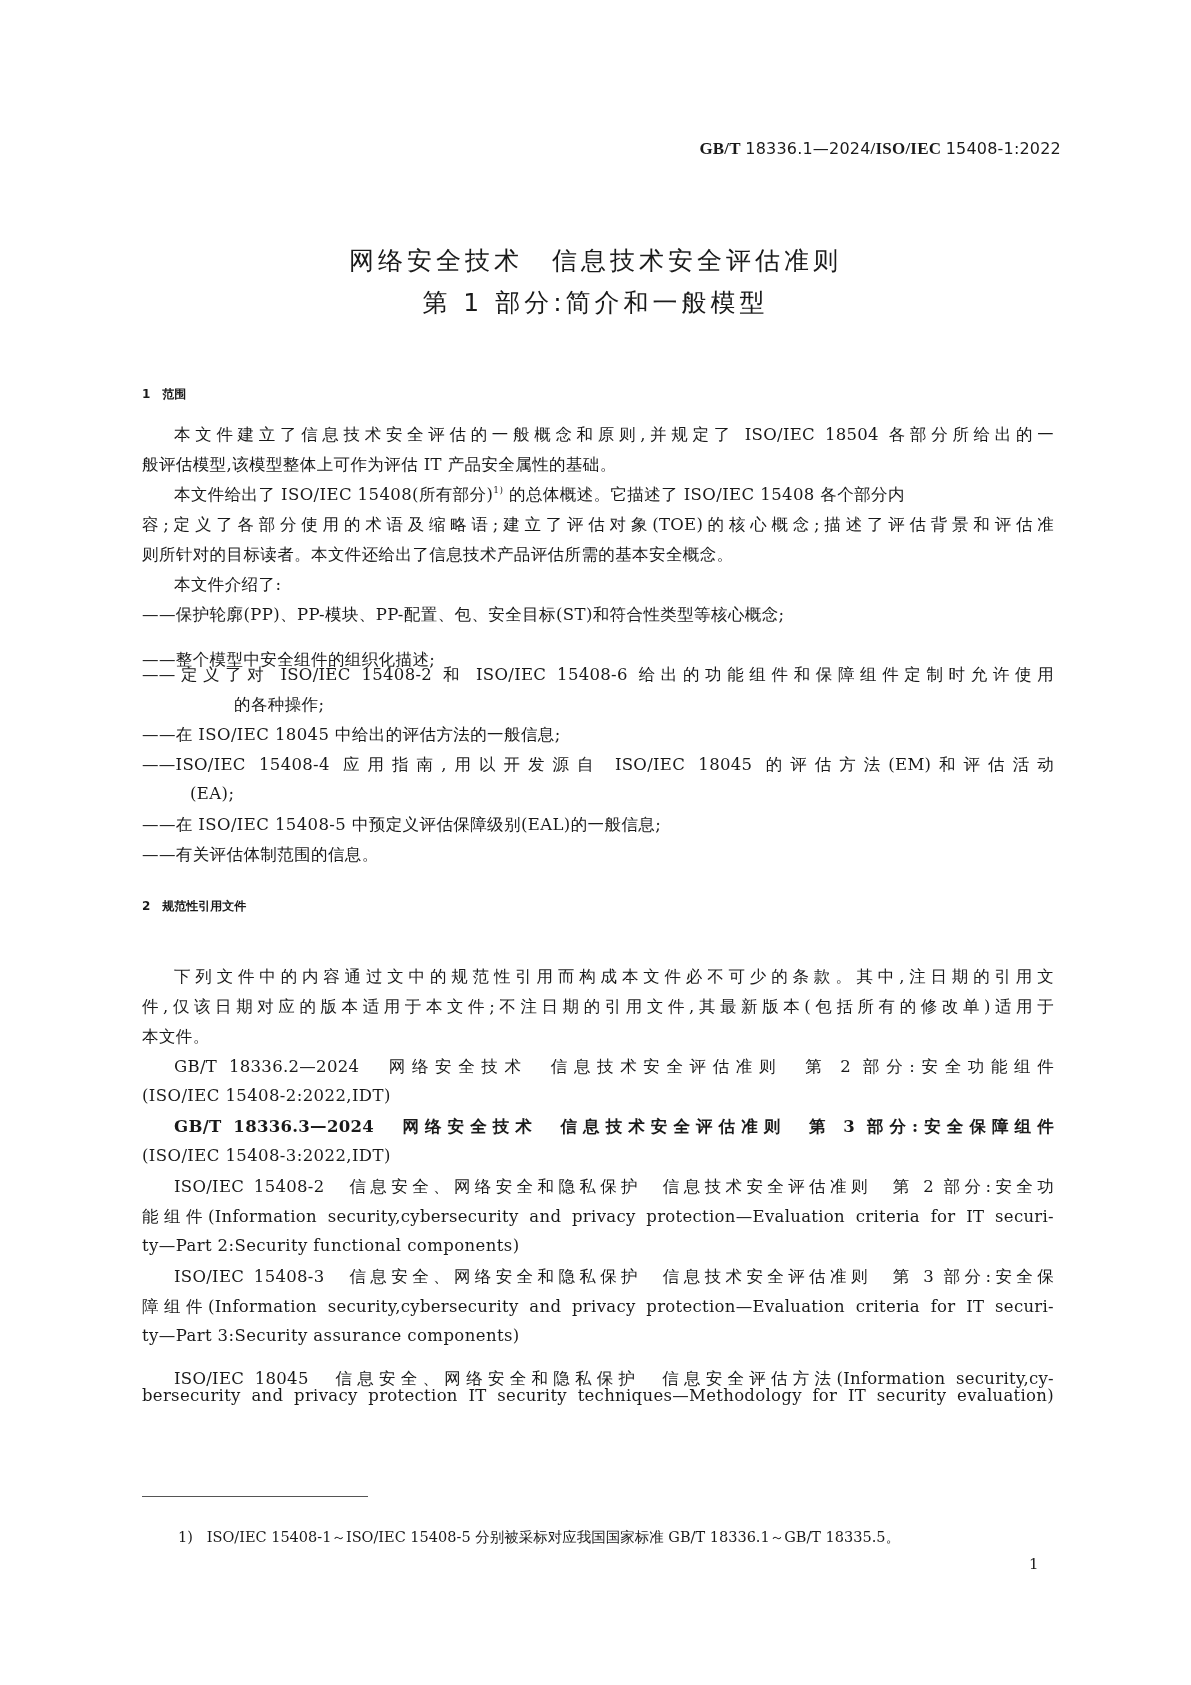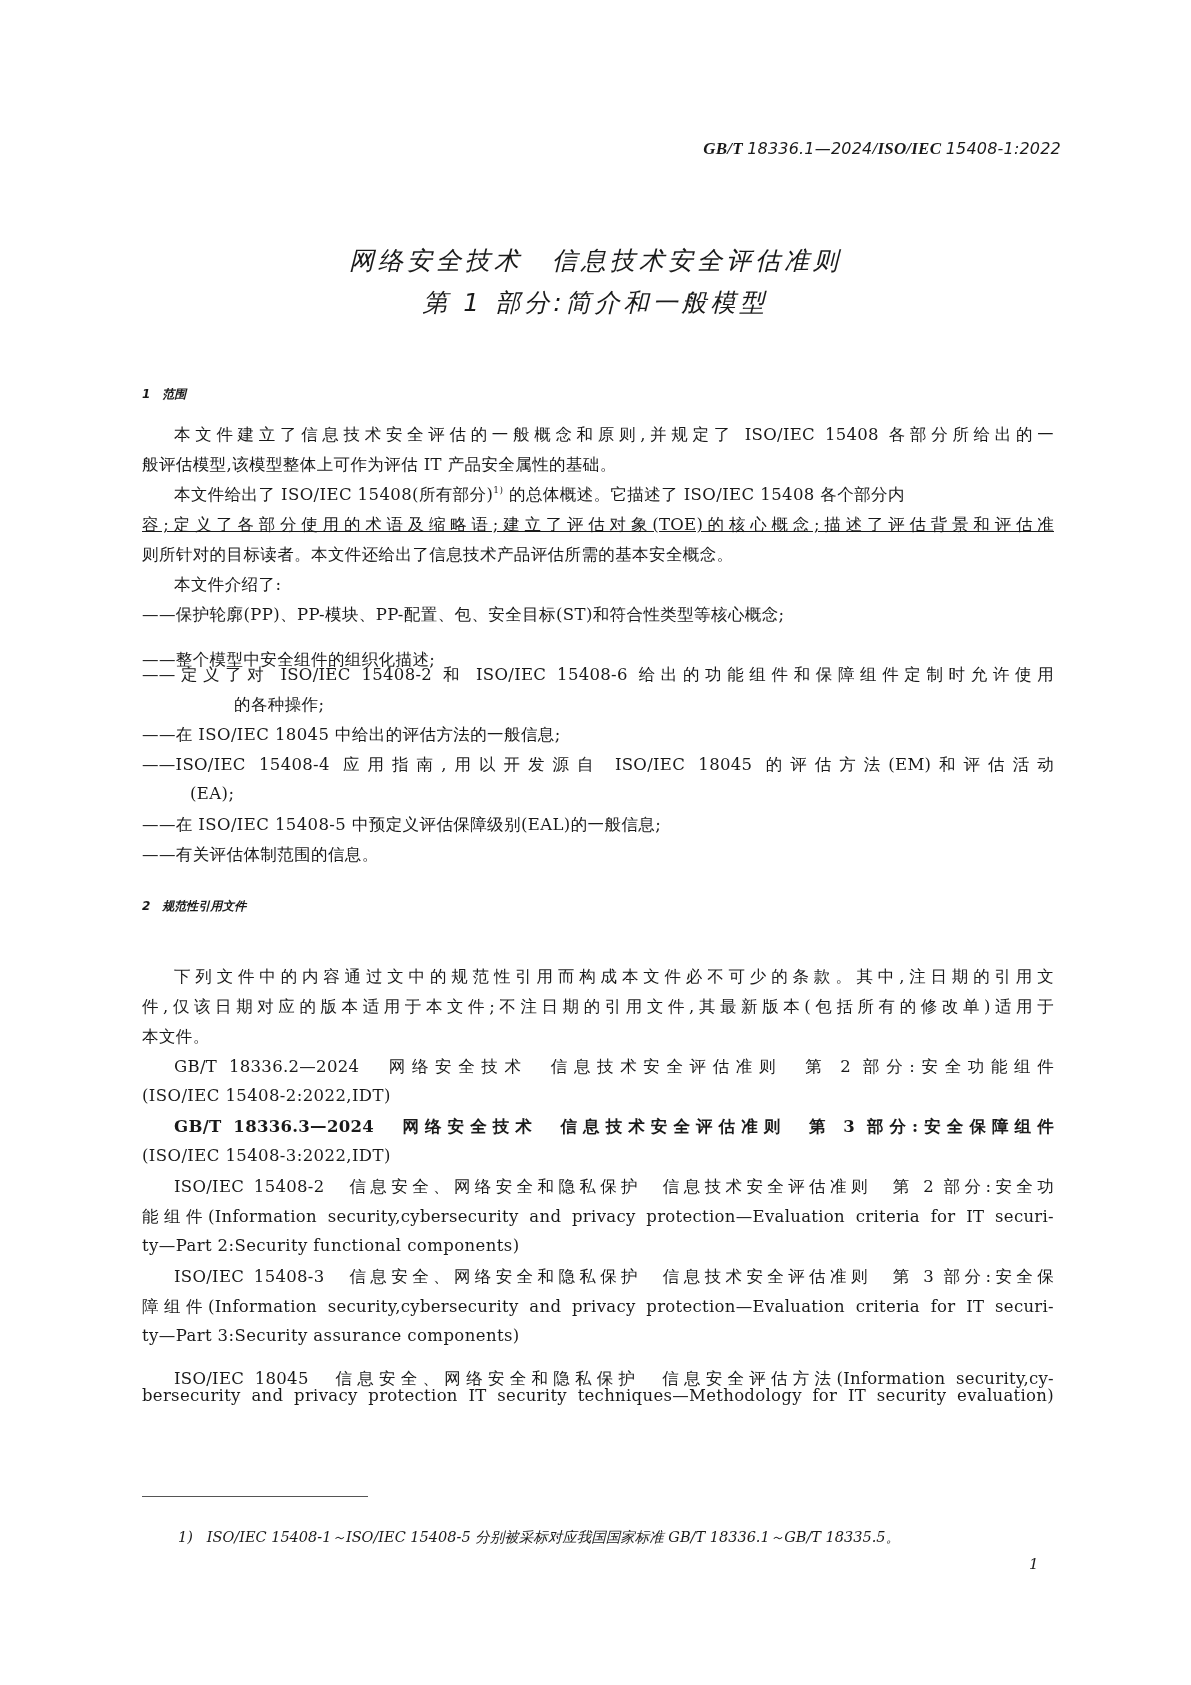--- a/index.html
+++ b/index.html
@@ -1,21 +1,21 @@
 <!DOCTYPE html>
 <html><head>
   <meta charset="utf-8">
   <style>
     html, body { margin: 0; padding: 0; background: #ffffff; }
     body {
       width: 1191px; height: 1685px; position: relative; overflow: hidden;
       color: #1a1a1a;
       font-family: "DejaVu Serif", "Liberation Serif", serif;
     }
-    .abs { position: absolute; font-style: italic; }
+    .abs { position: absolute; }
     .std-code {
       top: 139px; right: 130px;
       font-family: "Liberation Serif", "DejaVu Serif", serif;
       font-size: 17px; font-weight: bold; letter-spacing: 0.2px; white-space: nowrap;
     }
     .std-code .num { font-family: "DejaVu Sans", sans-serif; font-weight: normal; font-size: 16px; }
     .title {
       left: 0; width: 100%; text-align: center;
       font-family: "DejaVu Sans", sans-serif; font-size: 25px; letter-spacing: 4px;
       white-space: pre;
@@ -49,25 +49,25 @@
 
 <div class="abs std-code">
   <span>GB/T</span>&nbsp;<span class="num">18336.1—2024</span><span>/</span><span>ISO/IEC</span>&nbsp;<span class="num">15408-1:2022</span>
 </div>
 
 <div class="abs title title1">网络安全技术　信息技术安全评估准则</div>
 <div class="abs title title2">第 1 部分:简介和一般模型</div>
 
 <div class="abs section" style="top:386px;">1　范围</div>
 
-<div class="justify-line ind" style="top:424px;">本文件建立了信息技术安全评估的一般概念和原则,并规定了 ISO/IEC 15408 各部分所给出的一</div>
+<div class="justify-line ind" style="top:424px;">本文件建立了信息技术安全评估的一般概念和原则,并规定了 ISO/IEC 18504 各部分所给出的一</div>
 <div class="line flush" style="top:454px;">般评估模型,该模型整体上可作为评估 IT 产品安全属性的基础。</div>
 
 <div class="line indent" style="top:484px;"><span>本文件给出了 ISO/IEC 15408(所有部分)</span><sup>1)</sup><span> 的总体概述。它描述了 ISO/IEC 15408 各个部分内</span></div>
-<div class="justify-line" style="top:514px;text-decoration:underline;">容;定义了各部分使用的术语及缩略语;建立了评估对象(TOE)的核心概念;描述了评估背景和评估准</div>
+<div class="justify-line" style="top:514px;">容;定义了各部分使用的术语及缩略语;建立了评估对象(TOE)的核心概念;描述了评估背景和评估准</div>
 <div class="line flush" style="top:544px;">则所针对的目标读者。本文件还给出了信息技术产品评估所需的基本安全概念。</div>
 
 <div class="line indent" style="top:574px;">本文件介绍了:</div>
 
 <div class="line dash-item" style="top:604px;">——保护轮廓(PP)、PP-模块、PP-配置、包、安全目标(ST)和符合性类型等核心概念;</div>
 <div class="line dash-item" style="top:649px;">——整个模型中安全组件的组织化描述;</div>
 <div class="justify-line dash" style="top:664px;">——定义了对 ISO/IEC 15408-2 和 ISO/IEC 15408-6 给出的功能组件和保障组件定制时允许使用</div>
 <div class="line dash-cont" style="top:694px;margin-left:44px;">的各种操作;</div>
 <div class="line dash-item" style="top:724px;">——在 ISO/IEC 18045 中给出的评估方法的一般信息;</div>
 <div class="justify-line dash" style="top:754px;">——ISO/IEC 15408-4 应用指南,用以开发源自 ISO/IEC 18045 的评估方法(EM)和评估活动</div>

